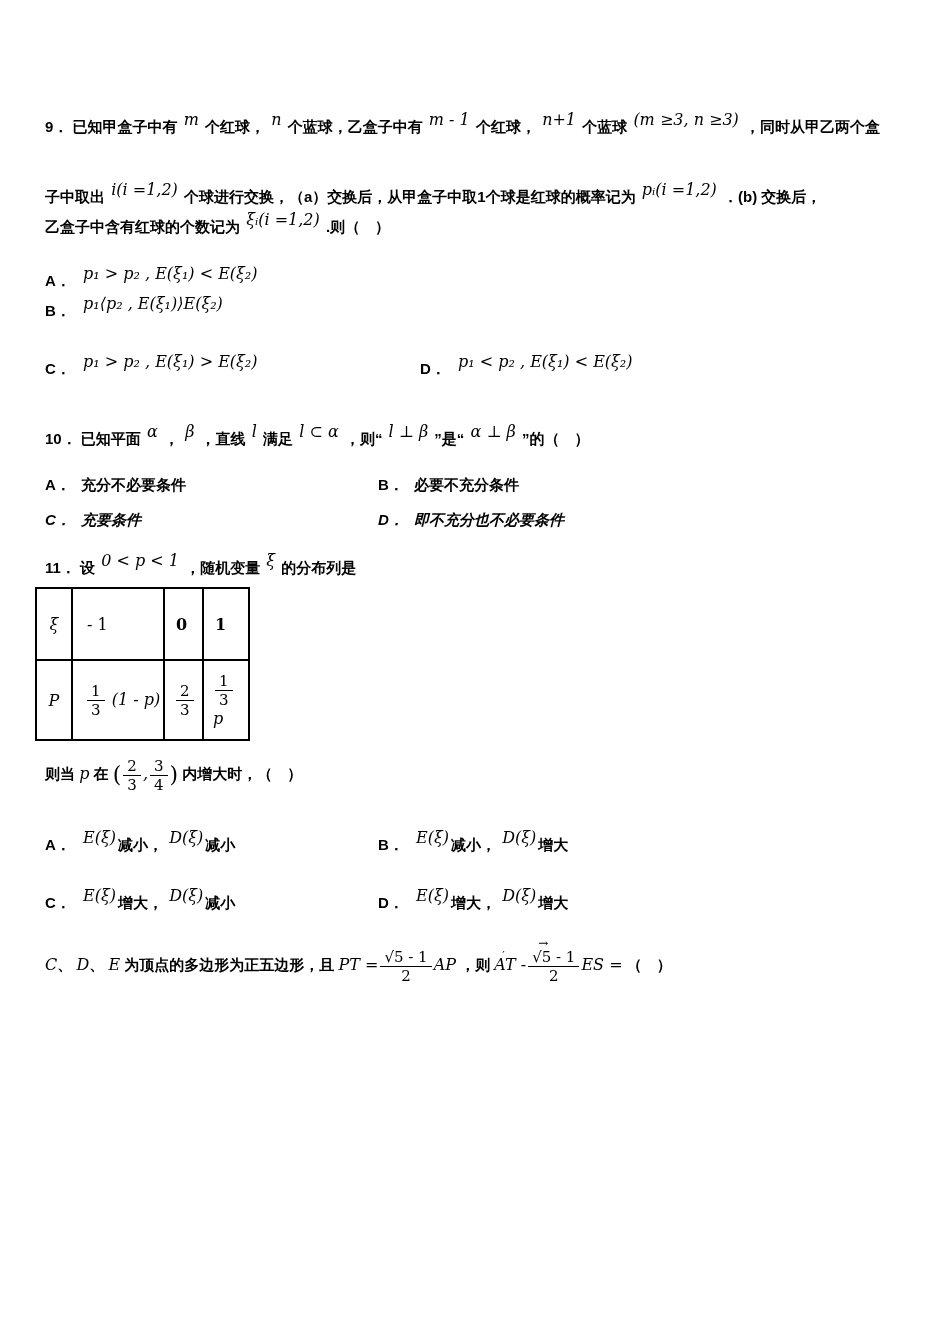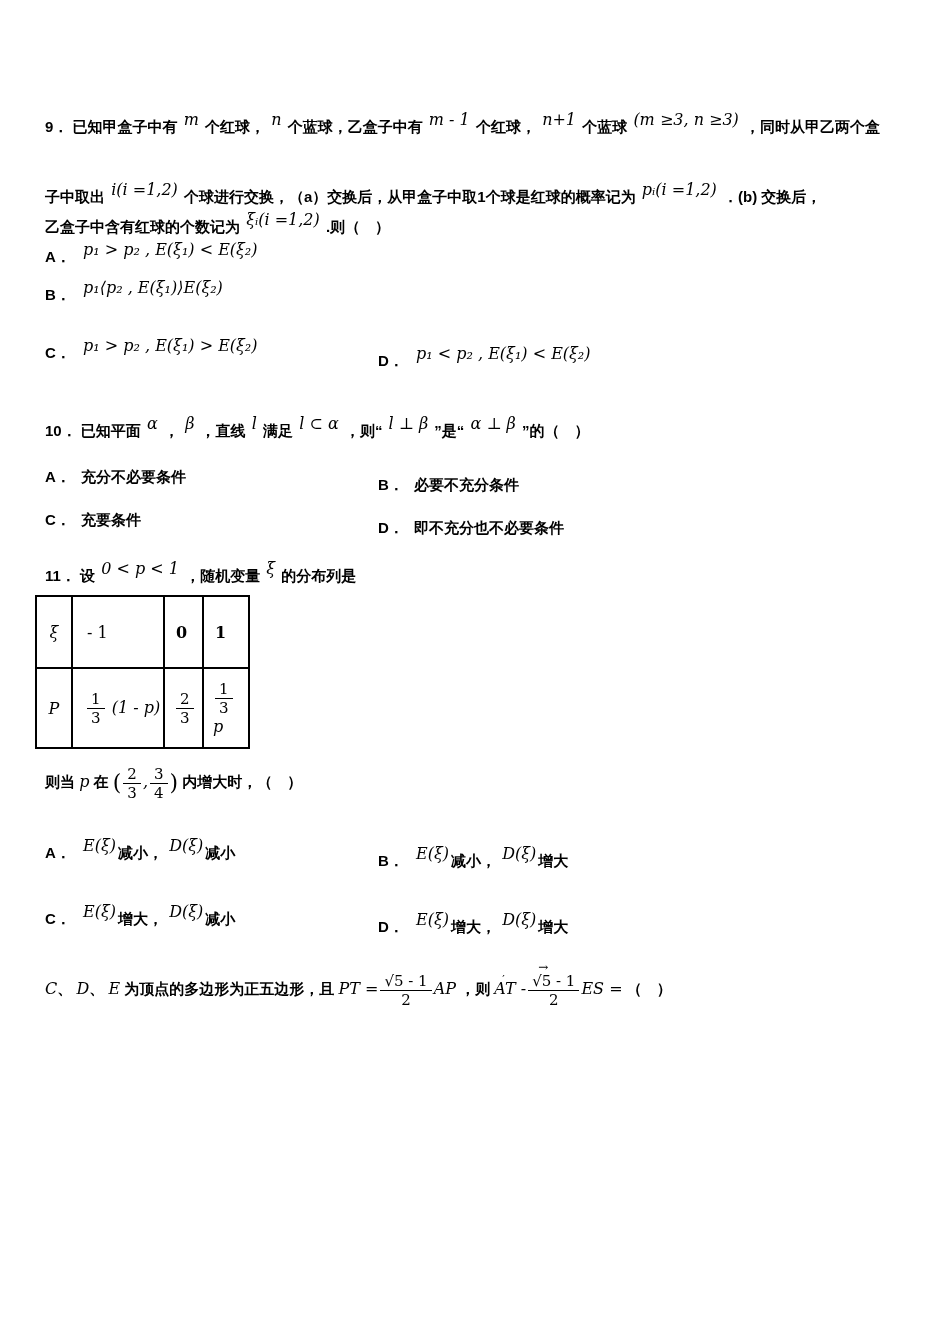--- a/index.html
+++ b/index.html
@@ -21,31 +21,31 @@
   .math {
     font-family: "DejaVu Serif", "Liberation Serif", serif;
     font-style: italic;
     font-weight: normal;
     font-size: 16px;
     white-space: nowrap;
   }
   .raised { position: relative; top: -7px; display: inline-block; padding: 0 2px; }
   .mb-q9a { margin-bottom: 40px; }
   .mb-q9b { }
-  .mb-q9c { }
+  .mb-q9c { margin-bottom: 24px; }
   .opt-row { line-height: 30px; display: flex; }
   .opt { width: 333px; }
-  .opt:last-child { width: auto; margin-top: 8px; }
+  .opt:last-child { width: auto; }
   .opt-label { font-family: "Liberation Sans", sans-serif; font-weight: bold; font-size: 15px; margin-right: 6px; }
   .mb-opts1 { margin-bottom: 28px; flex-direction: column; }
-  .mb-opts2 { margin-bottom: 40px; }
+  .mb-opts2 { margin-bottom: 40px; gap: 42px; }
   .mb-q10 { margin-bottom: 18px; }
   .q10-opts { line-height: 26px; }
   .mb-q10a { margin-bottom: 9px; }
-  .mb-q10b { margin-bottom: 20px; }
+  .mb-q10b { margin-bottom: 20px; font-style: italic; }
   .mb-q11 { margin-bottom: 4px; }
   .dist-table { border-collapse: collapse; margin: 0 0 10px -10px; }
   .dist-table td {
     border: 2px solid #000;
     font-family: "DejaVu Serif", "Liberation Serif", serif;
     font-size: 16px;
     vertical-align: middle;
   }
   .dist-table tr.r1 td { height: 72px; }
   .dist-table tr.r2 td { height: 80px; }

